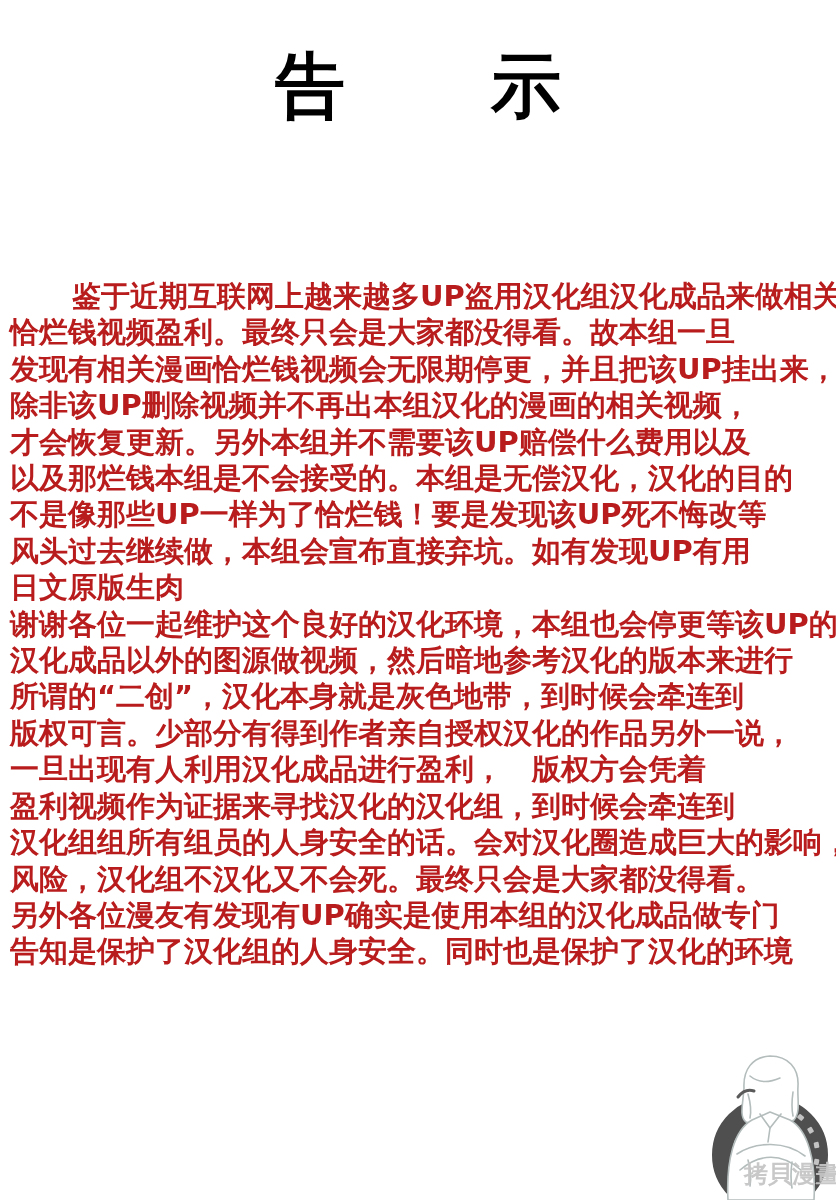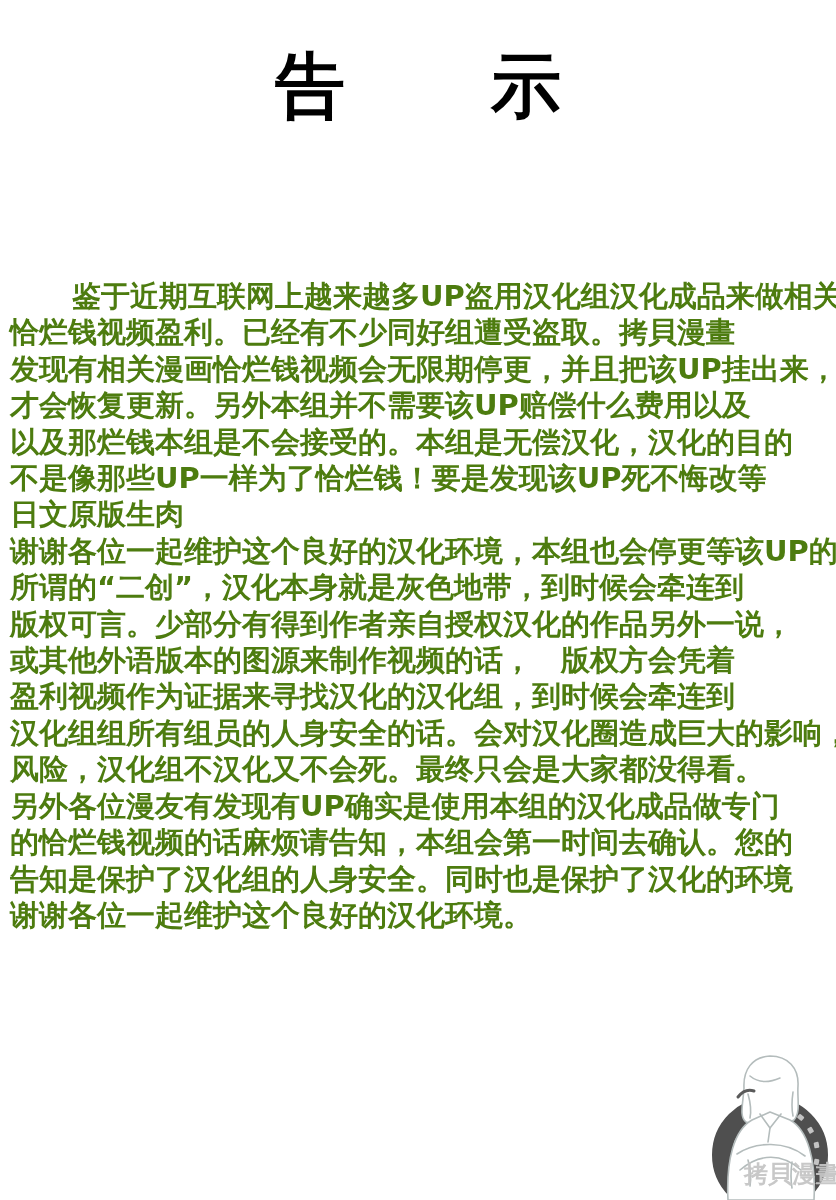--- a/index.html
+++ b/index.html
@@ -27,21 +27,21 @@
     z-index: 3;
   }
   .notice-body {
     position: absolute;
     top: 278px;
     left: 10px;
     width: 822px;
     font-size: 29px;
     line-height: 36.4px;
     font-weight: 600;
-    color: #4d7c0f;
+    color: #b91c1c;
     z-index: 3;
     letter-spacing: 0px;
   }
   .notice-line { white-space: nowrap; }
   .notice-line.indent-first { text-indent: 62px; }
   .logo-svg {
     position: absolute;
     left: 680px;
     top: 1040px;
     width: 156px;
@@ -66,37 +66,38 @@
 
 <div class="page">
 
   <div class="title">
     <span>告</span>
     <span>示</span>
   </div>
 
   <div class="notice-body">
     <div class="notice-line indent-first">鉴于近期互联网上越来越多UP盗用汉化组汉化成品来做相关</div>
-    <div class="notice-line">恰烂钱视频盈利。已经有不少同好组遭受盗取。拷貝漫畫</div>
+    <div class="notice-line">恰烂钱视频盈利。最终只会是大家都没得看。故本组一旦</div>
     <div class="notice-line">发现有相关漫画恰烂钱视频会无限期停更，并且把该UP挂出来，</div>
+    <div class="notice-line">除非该UP删除视频并不再出本组汉化的漫画的相关视频，</div>
     <div class="notice-line">才会恢复更新。另外本组并不需要该UP赔偿什么费用以及</div>
     <div class="notice-line">以及那烂钱本组是不会接受的。本组是无偿汉化，汉化的目的</div>
     <div class="notice-line">不是像那些UP一样为了恰烂钱！要是发现该UP死不悔改等</div>
+    <div class="notice-line">风头过去继续做，本组会宣布直接弃坑。如有发现UP有用</div>
     <div class="notice-line">日文原版生肉</div>
     <div class="notice-line">谢谢各位一起维护这个良好的汉化环境，本组也会停更等该UP的</div>
+    <div class="notice-line">汉化成品以外的图源做视频，然后暗地参考汉化的版本来进行</div>
     <div class="notice-line">所谓的“二创”，汉化本身就是灰色地带，到时候会牵连到</div>
     <div class="notice-line">版权可言。少部分有得到作者亲自授权汉化的作品另外一说，</div>
-    <div class="notice-line">或其他外语版本的图源来制作视频的话，　版权方会凭着</div>
+    <div class="notice-line">一旦出现有人利用汉化成品进行盈利，　版权方会凭着</div>
     <div class="notice-line">盈利视频作为证据来寻找汉化的汉化组，到时候会牵连到</div>
     <div class="notice-line">汉化组组所有组员的人身安全的话。会对汉化圈造成巨大的影响，</div>
     <div class="notice-line">风险，汉化组不汉化又不会死。最终只会是大家都没得看。</div>
     <div class="notice-line">另外各位漫友有发现有UP确实是使用本组的汉化成品做专门</div>
-    <div class="notice-line">的恰烂钱视频的话麻烦请告知，本组会第一时间去确认。您的</div>
     <div class="notice-line">告知是保护了汉化组的人身安全。同时也是保护了汉化的环境</div>
-    <div class="notice-line">谢谢各位一起维护这个良好的汉化环境。</div>
   </div>
 
   <svg class="logo-svg" viewBox="680 1040 156 160" xmlns="http://www.w3.org/2000/svg">
 
     <circle cx="770" cy="1155" r="48" fill="none" stroke="#4f4f4f" stroke-width="20"></circle>
 
     <g fill="#d8d8d8" opacity="0.85">
       <rect x="783" y="1106" width="6" height="5" rx="1" transform="rotate(25 786 1108)"></rect>
       <rect x="798" y="1115" width="6" height="5" rx="1" transform="rotate(40 801 1117)"></rect>
       <rect x="808" y="1128" width="6" height="5" rx="1" transform="rotate(60 811 1130)"></rect>

